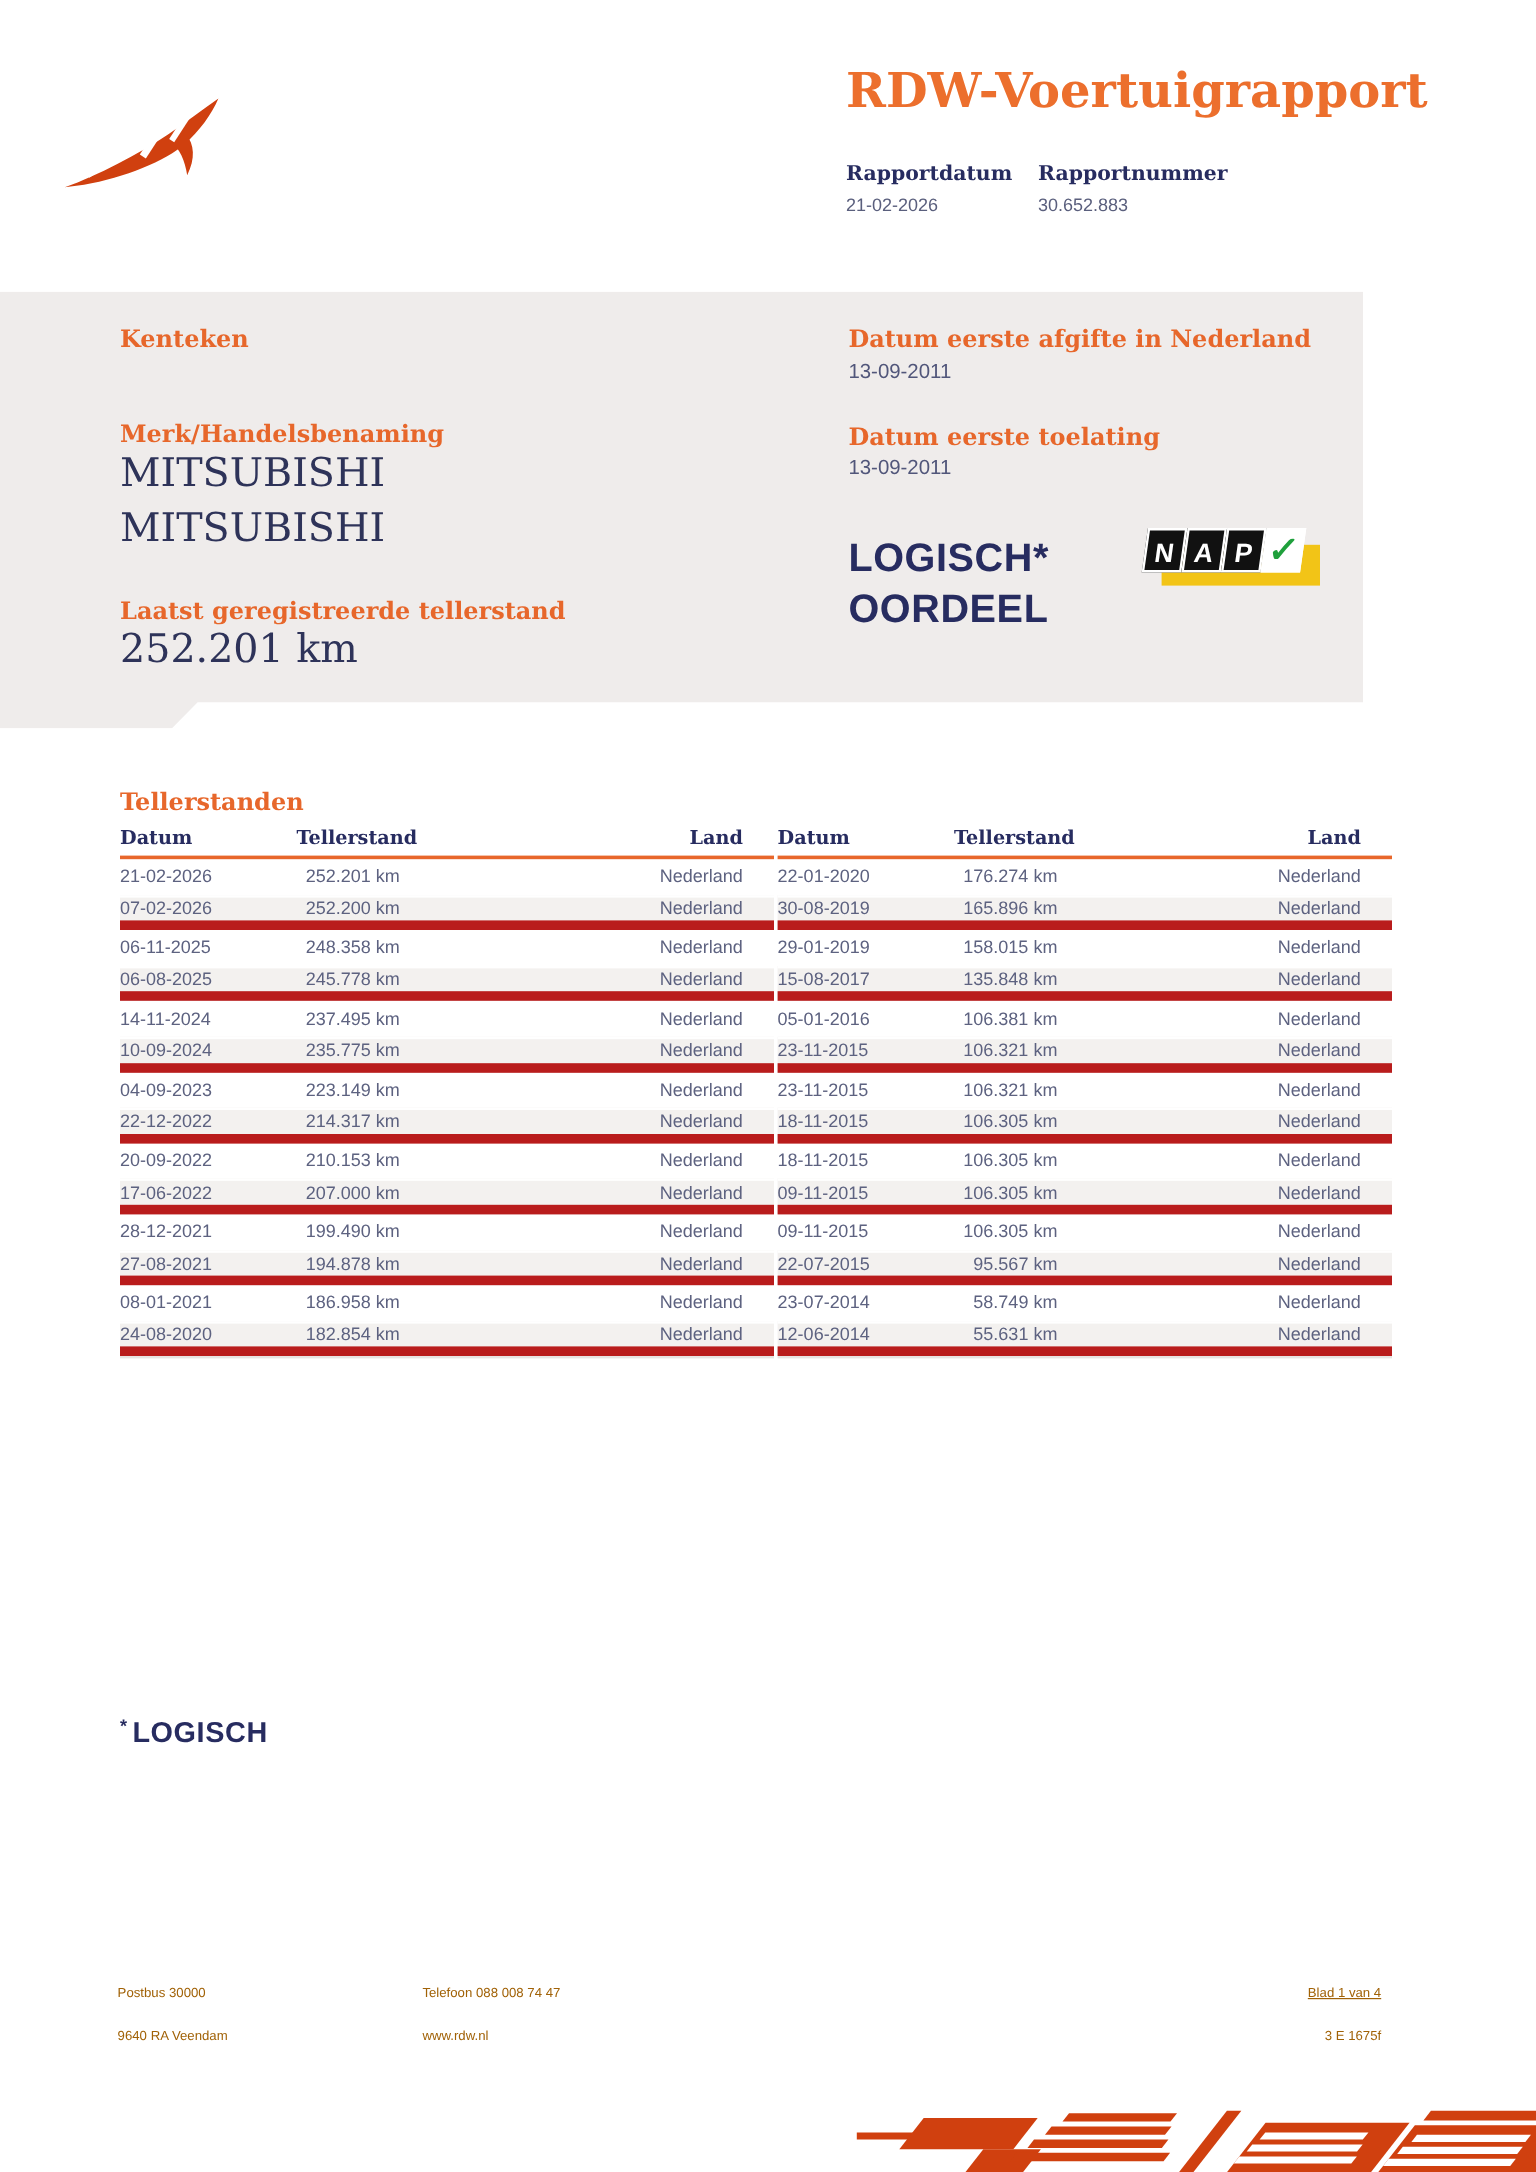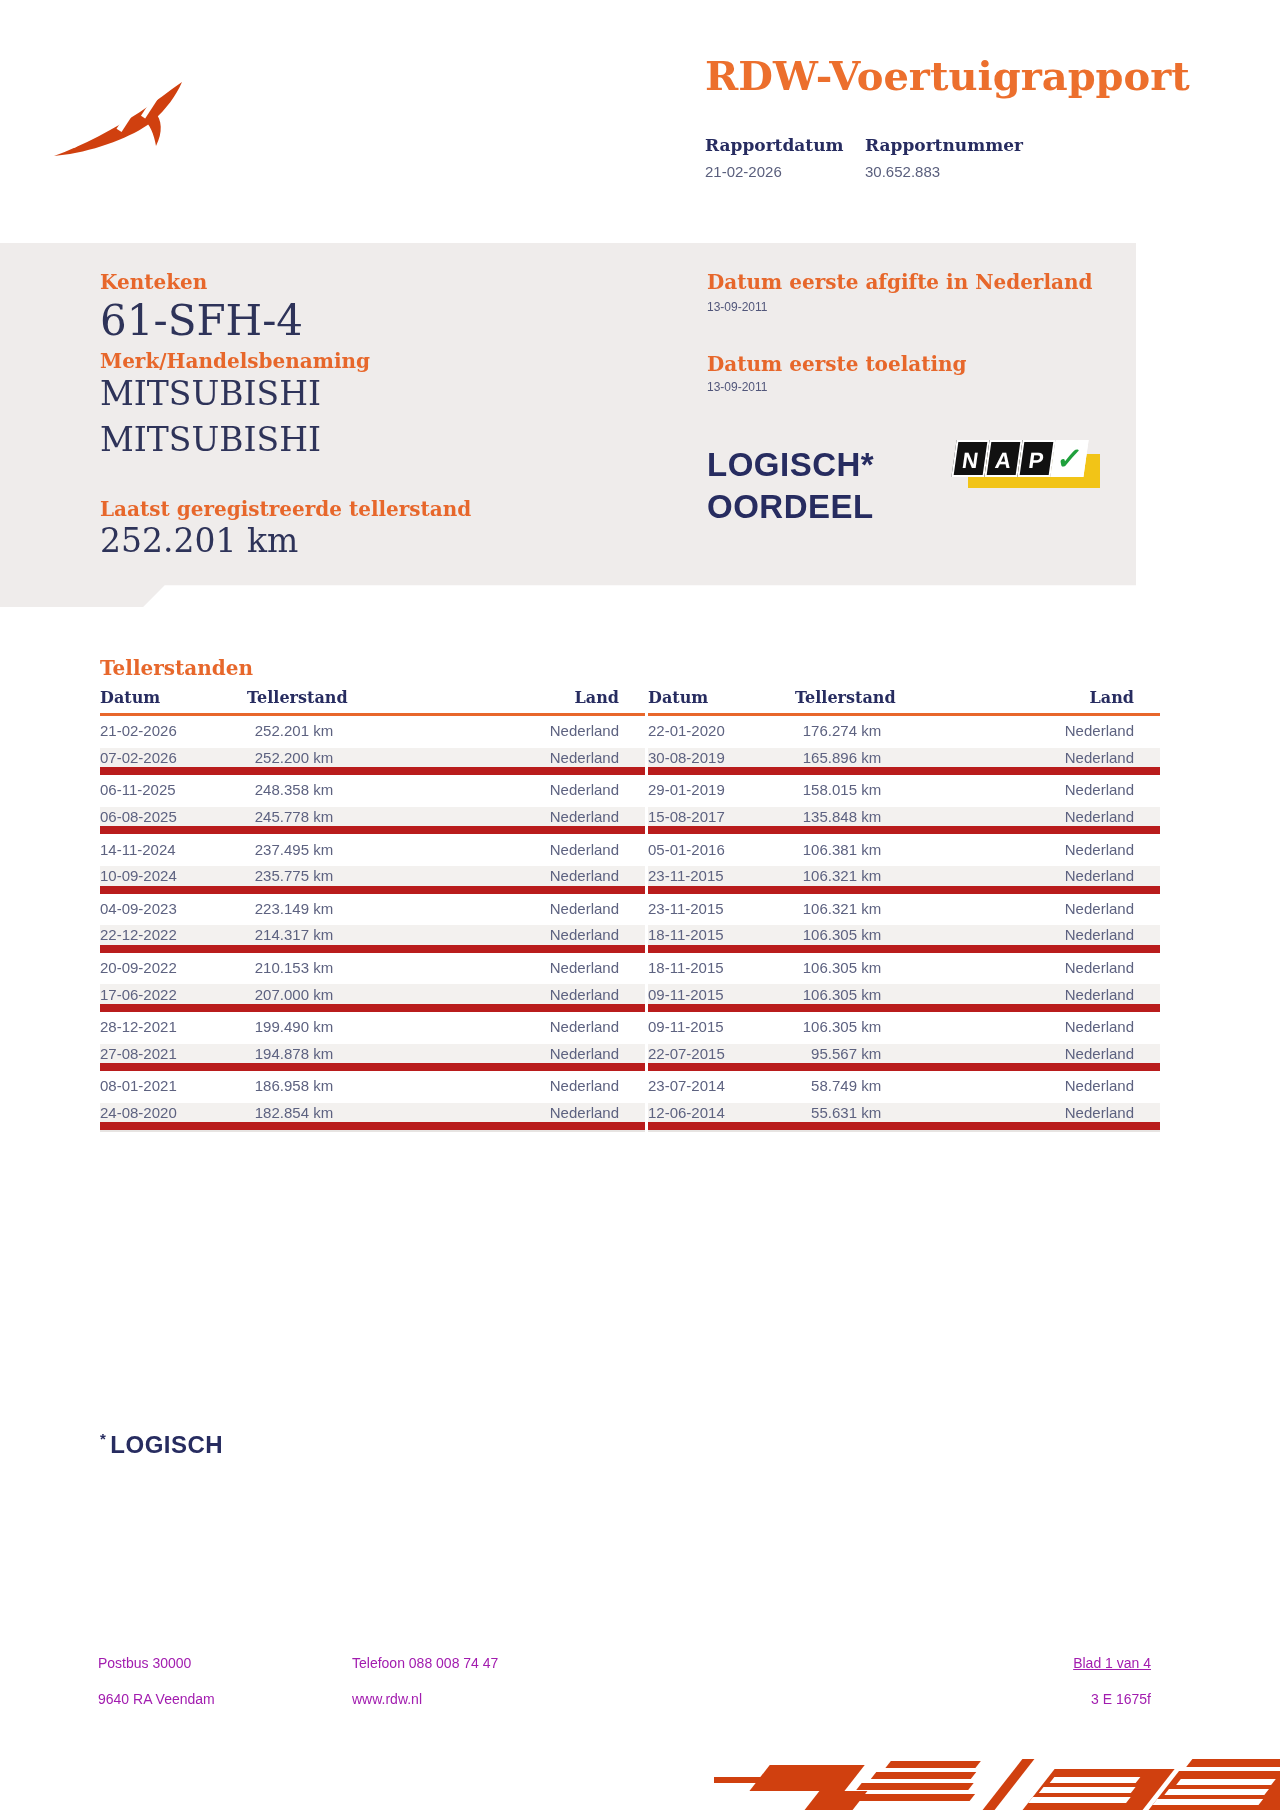--- a/index.html
+++ b/index.html
@@ -18,21 +18,21 @@
   #rnLabel { left:865px; top:135px; }
   .hval { font-size:15px; color:#5a5f7d; }
   #rdVal { left:705px; top:163px; }
   #rnVal { left:865px; top:163px; }
 
   
   #grayblock { left:0; top:243px; width:1136px; height:364px; background:#efeceb;
                clip-path: polygon(0 0, 100% 0, 100% 94%, 14.5% 94%, 12.6% 100%, 0 100%); }
   .olabel { font-family:"DejaVu Serif",serif; font-weight:700; font-size:20px; color:#e7672b; }
   .bigval { font-family:"DejaVu Serif",serif; color:#2e3359; }
-  .gval { font-size:12px; color:#51567a; }
+  .gval { font-size:17px; color:#51567a; }
   #kentekenLabel { left:100px; top:270px; }
   #kentekenVal   { left:100px; top:296px; font-size:42px; }
   #merkLabel     { left:100px; top:349px; }
   #merkVal       { left:100px; top:374px; font-size:33px; }
   #handelsVal    { left:100px; top:420px; font-size:33px; }
   #tellerLabel   { left:100px; top:497px; }
   #tellerVal     { left:100px; top:521px; font-size:33px; }
   #afgifteLabel  { left:707px; top:270px; }
   #afgifteVal    { left:707px; top:300px; }
   #toelatingLabel{ left:707px; top:352px; }
@@ -65,21 +65,21 @@
   .c-tstand .num { display:inline-block; width:62px; text-align:right; }
   .c-land { flex:1; text-align:right; padding-right:26px; }
 
   
   #expHeading { left:100px; top:1430px; font-weight:700; font-size:24px; color:#272c60;
                 letter-spacing:0.5px; }
   #expHeading .ast { font-size:15px; vertical-align:9px; margin-right:4px; }
   #expText { left:100px; top:1466px; width:960px; font-size:16px; line-height:34px; color:#e4703a; }
 
   
-  .foot { font-size:14px; color:#a21caf; }
+  .foot { font-size:11px; color:#a16207; }
   #f1a { left:98px;  top:1655px; } #f1b { left:352px; top:1655px; }
   #f1c { right:129px; top:1655px; text-align:center;text-decoration:underline; }
   #f2a { left:98px;  top:1691px; } #f2b { left:352px; top:1691px; }
   #f2c { right:129px; top:1691px; text-align:right; }
 
   
   #deco { left:714px; top:1757px; width:566px; height:53px; }
 </style>
 </head>
 <body>
@@ -94,21 +94,20 @@
     <rect x="30" y="52" width="4" height="26" transform="rotate(55 32 65)" fill="#ffffff" opacity="0.9"></rect>
   </svg>
   <div id="title" class="abs">RDW-Voertuigrapport</div>
   <div id="rdLabel" class="abs hlabel">Rapportdatum</div>
   <div id="rnLabel" class="abs hlabel">Rapportnummer</div>
   <div id="rdVal" class="abs hval">21-02-2026</div>
   <div id="rnVal" class="abs hval">30.652.883</div>
 
   <div id="grayblock" class="abs"></div>
   <div id="kentekenLabel" class="abs olabel">Kenteken</div>
-  <div id="kentekenVal" class="abs bigval">61-SFH-4</div>
   <div id="merkLabel" class="abs olabel">Merk/Handelsbenaming</div>
   <div id="merkVal" class="abs bigval">MITSUBISHI</div>
   <div id="handelsVal" class="abs bigval">MITSUBISHI</div>
   <div id="tellerLabel" class="abs olabel">Laatst geregistreerde tellerstand</div>
   <div id="tellerVal" class="abs bigval">252.201 km</div>
   <div id="afgifteLabel" class="abs olabel">Datum eerste afgifte in Nederland</div>
   <div id="afgifteVal" class="abs gval">13-09-2011</div>
   <div id="toelatingLabel" class="abs olabel">Datum eerste toelating</div>
   <div id="toelatingVal" class="abs gval">13-09-2011</div>
   <div id="oordeel1" class="abs oordeel">LOGISCH*</div>

